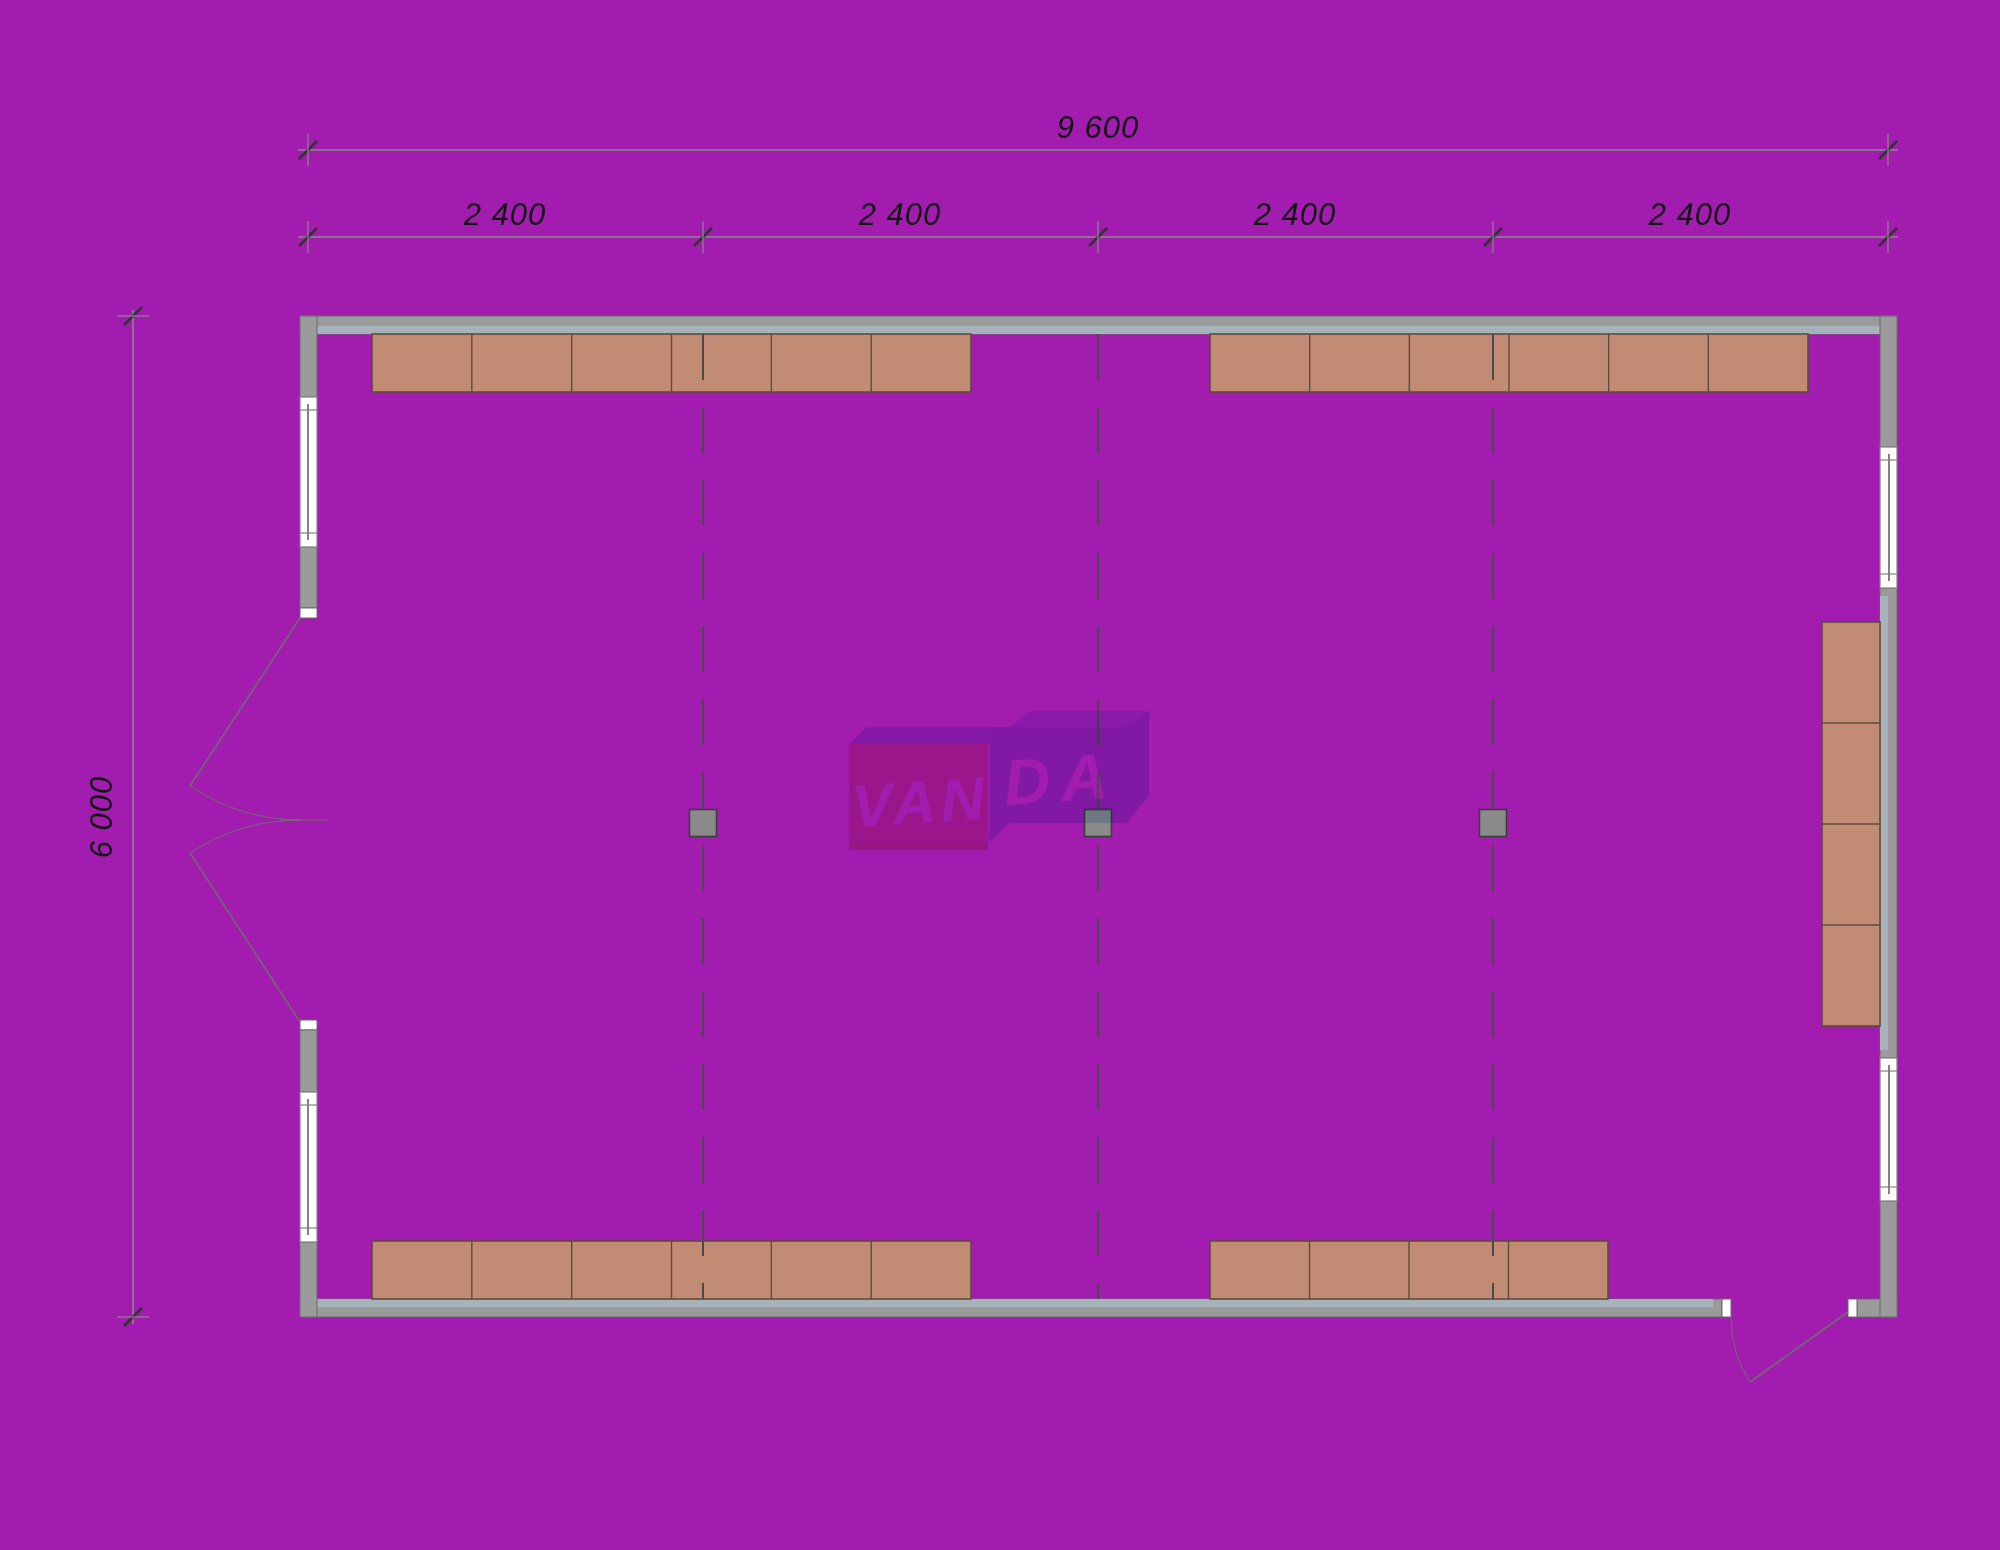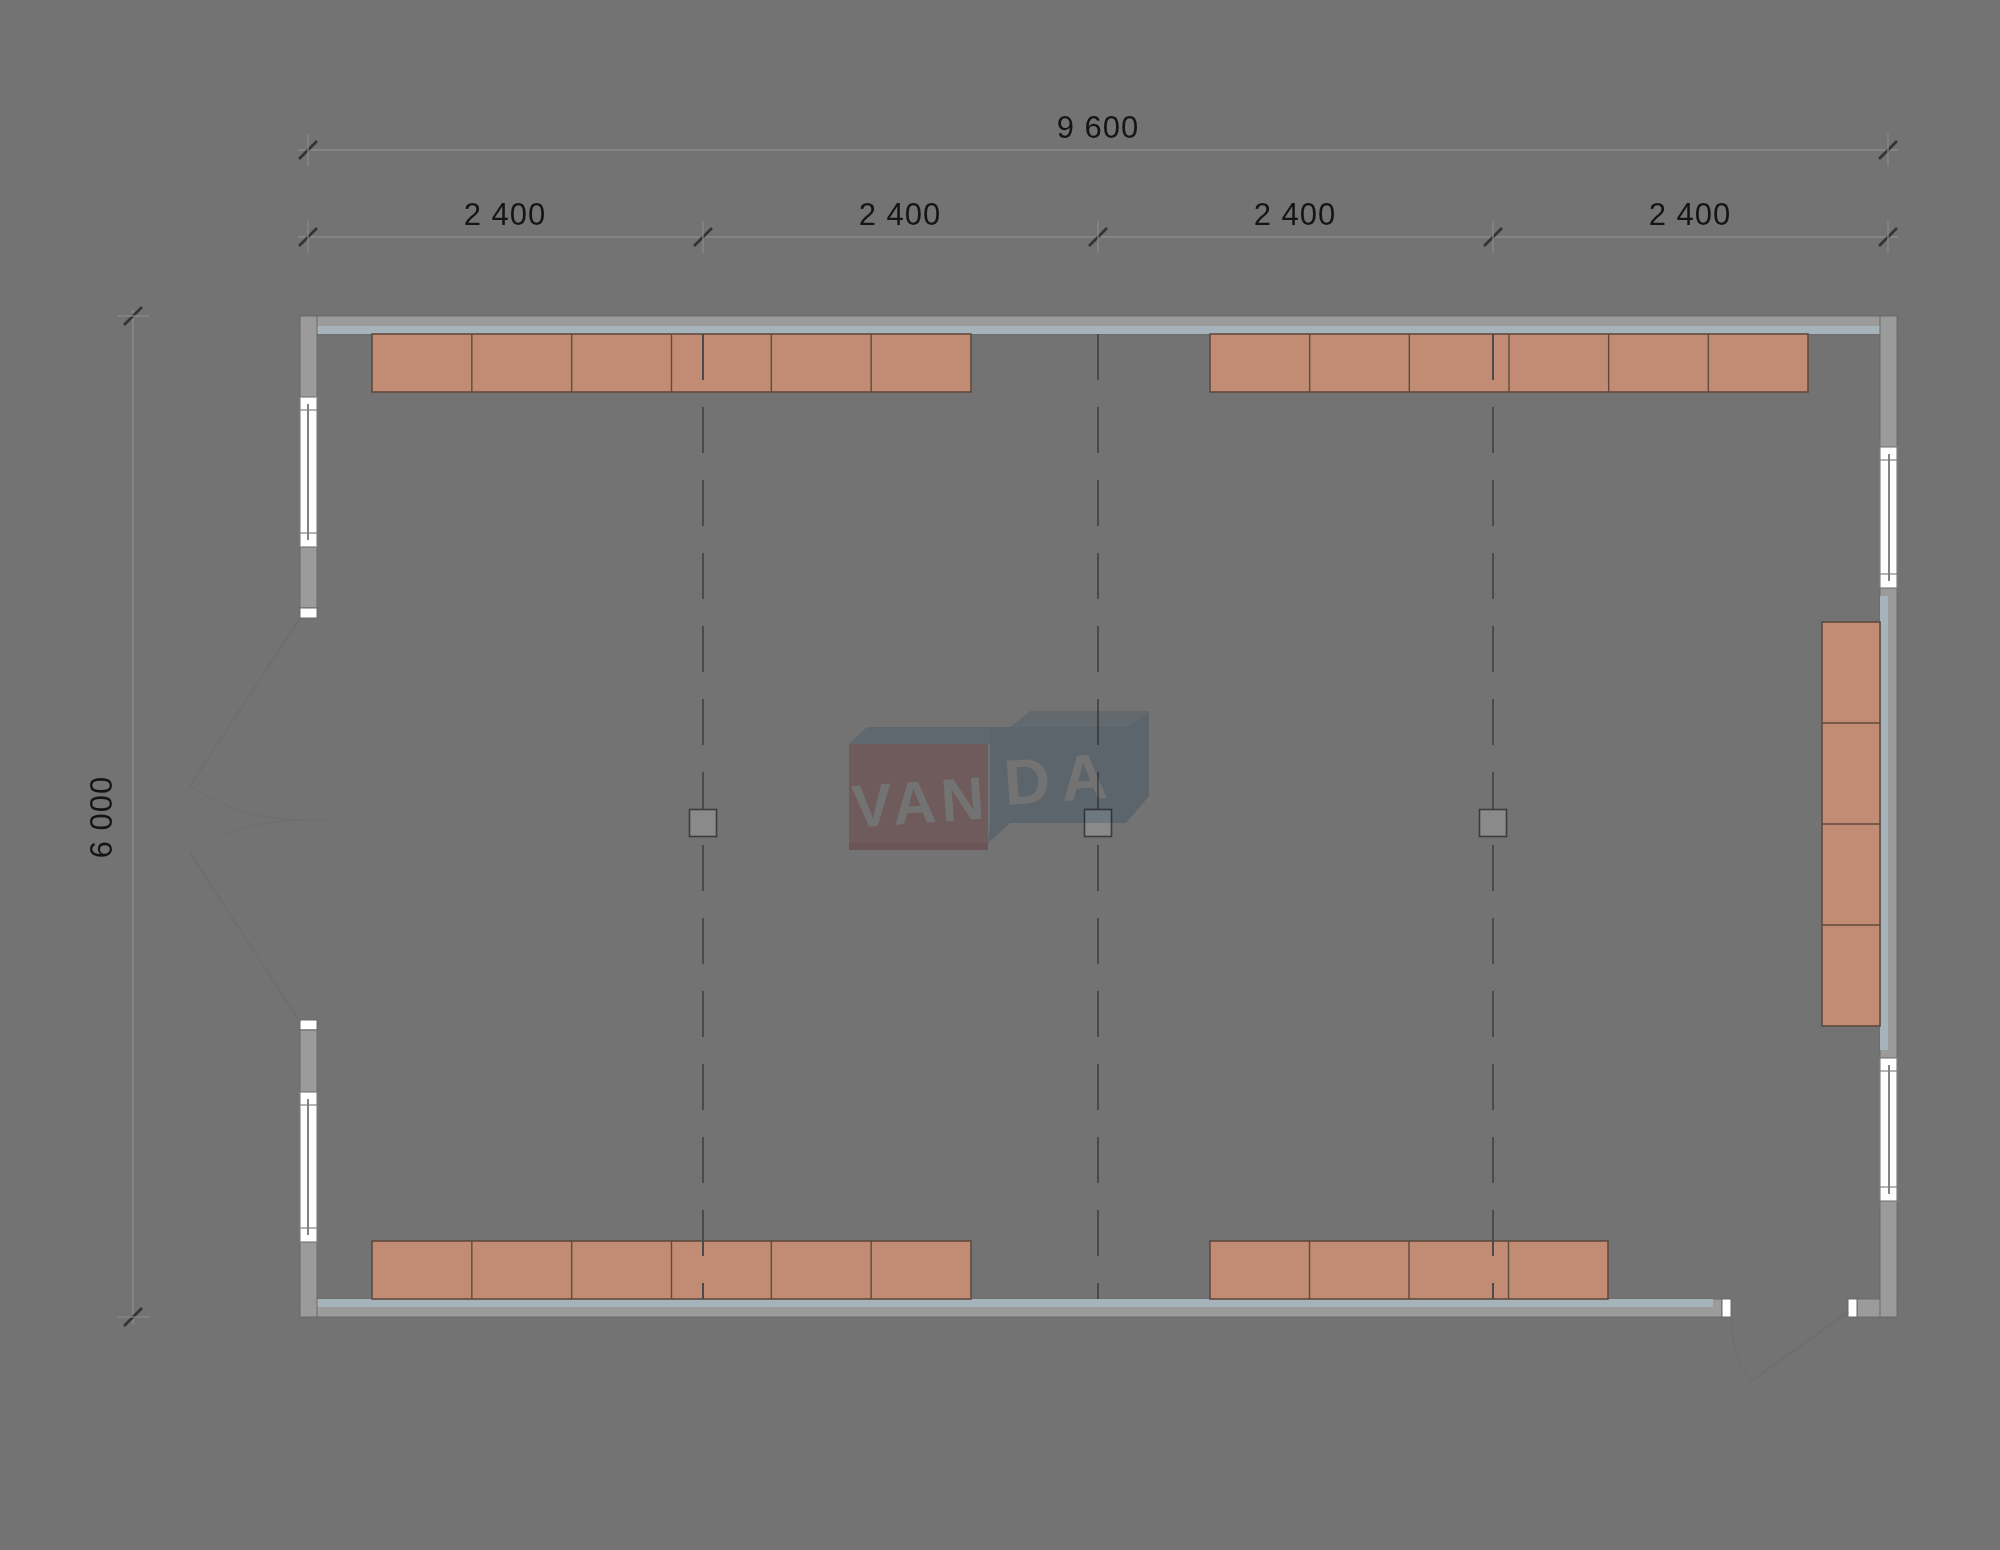--- a/index.html
+++ b/index.html
@@ -1,17 +1,17 @@
 <!DOCTYPE html>
 <html style="--wall-fill: #9b9b9b; --wall-stroke: #6a6a6a; --wall-strip: #a6b3ba; --window-stroke: #828282; --cabinet-fill: #c28c74; --cabinet-stroke: #5f4a3e; --grid-line: #4a4a4a; --column-fill: #8a8a8a; --column-stroke: #3c3c3c; --dim-line: #8a8a8a; --dim-tick: #333333; --dim-text: #141414; --door-line: #6e6e6e; --logo-pink: #f6c7cb; --logo-pink-shadow: #f0bcc1; --logo-blue: #cbdeef; --logo-blue-top: #d9ebf6; --logo-band: #d2e7f4; --logo-text: #ffffff;"><head>
 <meta charset="utf-8">
 <style>
   html,body{margin:0;padding:0;background:#fff;}
-  .stage{position:relative;width:2000px;height:1550px;background:#737373;overflow:hidden;
-         font-family:"Liberation Sans",sans-serif;}
+  .stage{position:relative;width:2000px;height:1550px;background:#a21caf;overflow:hidden;
+         font-family:"Liberation Sans",sans-serif;font-style:italic;}
   svg{display:block;width:100%;height:100%;}
 
   .wall      {fill:var(--wall-fill);stroke:var(--wall-stroke);stroke-width:1;}
   .wall-strip{fill:var(--wall-strip);stroke:none;}
   .jamb      {fill:#ffffff;stroke:var(--wall-stroke);stroke-width:1;}
   .win-rect  {fill:#ffffff;stroke:var(--window-stroke);stroke-width:1.2;}
   .win-line  {stroke:var(--window-stroke);stroke-width:2;}
   .win-tick  {stroke:var(--window-stroke);stroke-width:1.2;}
   .door      {stroke:var(--door-line);stroke-width:1.6;fill:none;}
   .door-thin {stroke:var(--door-line);stroke-width:1;fill:none;}

